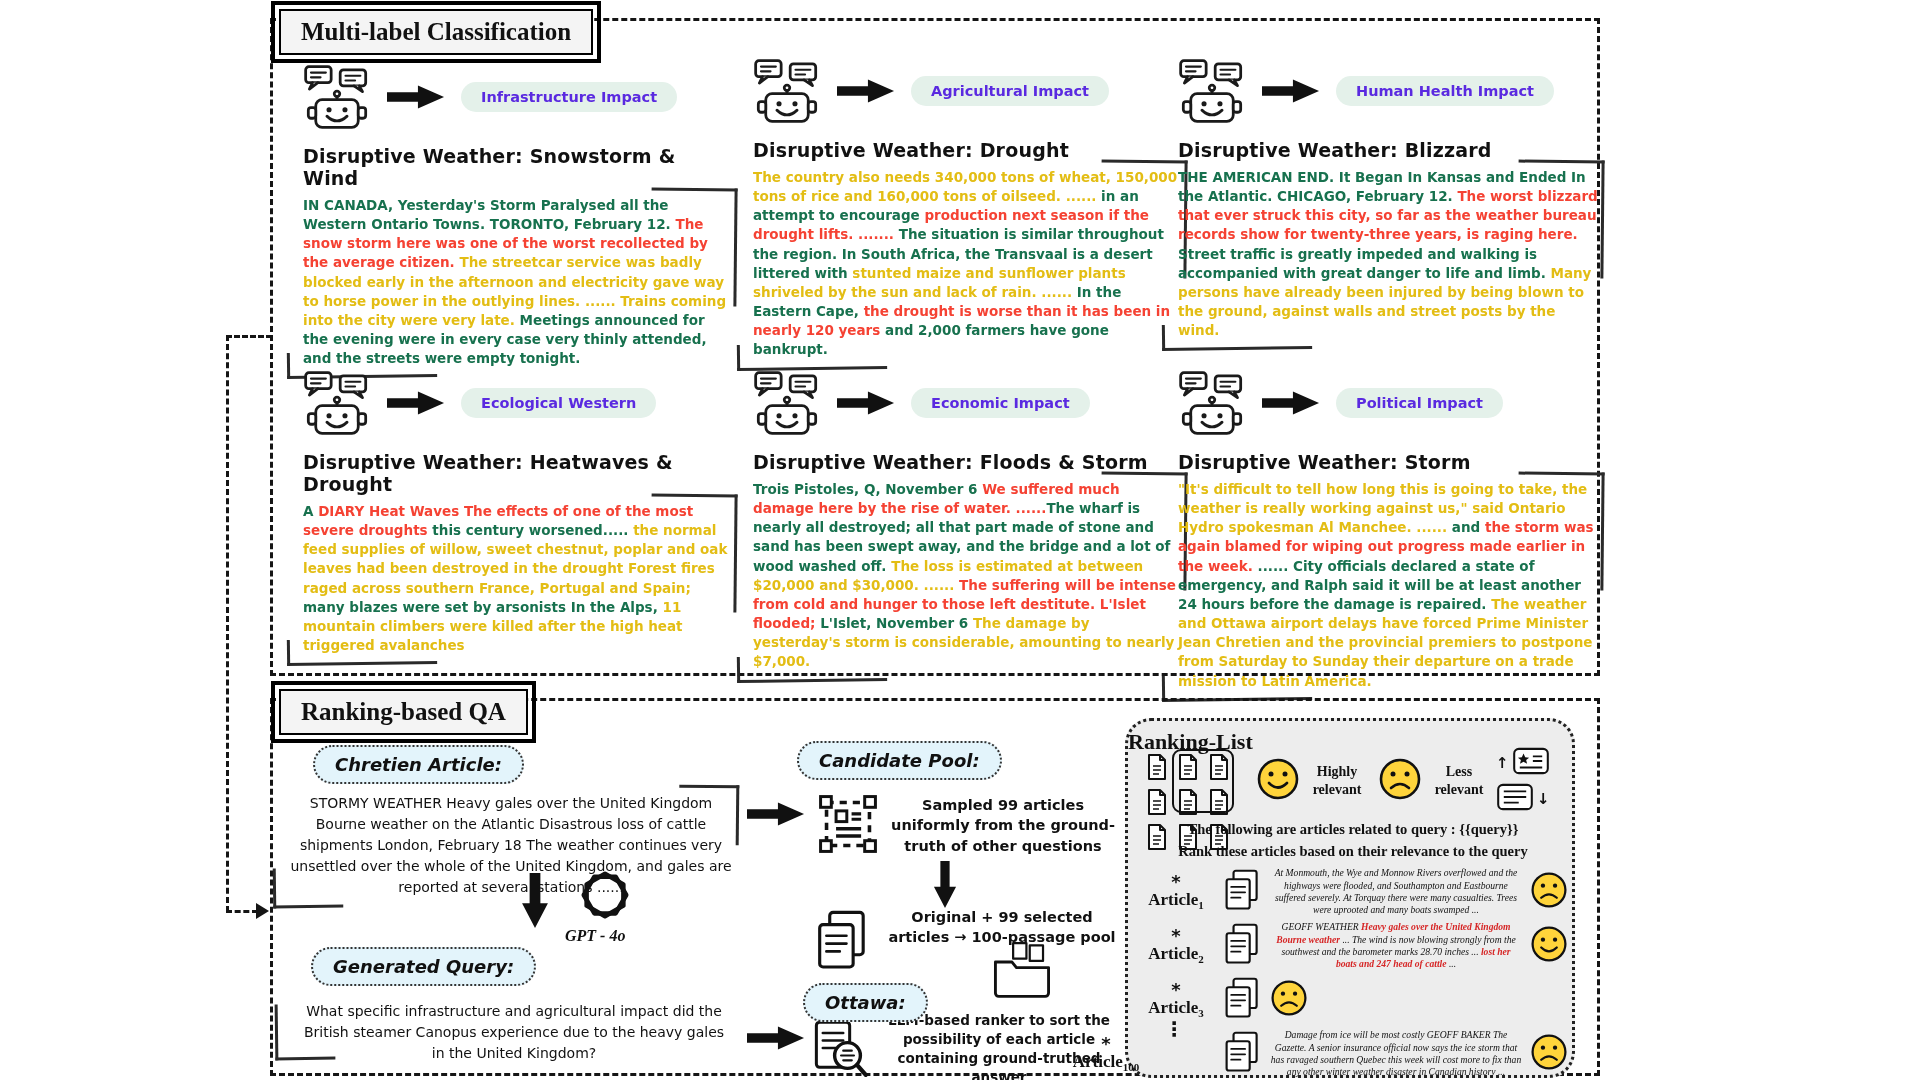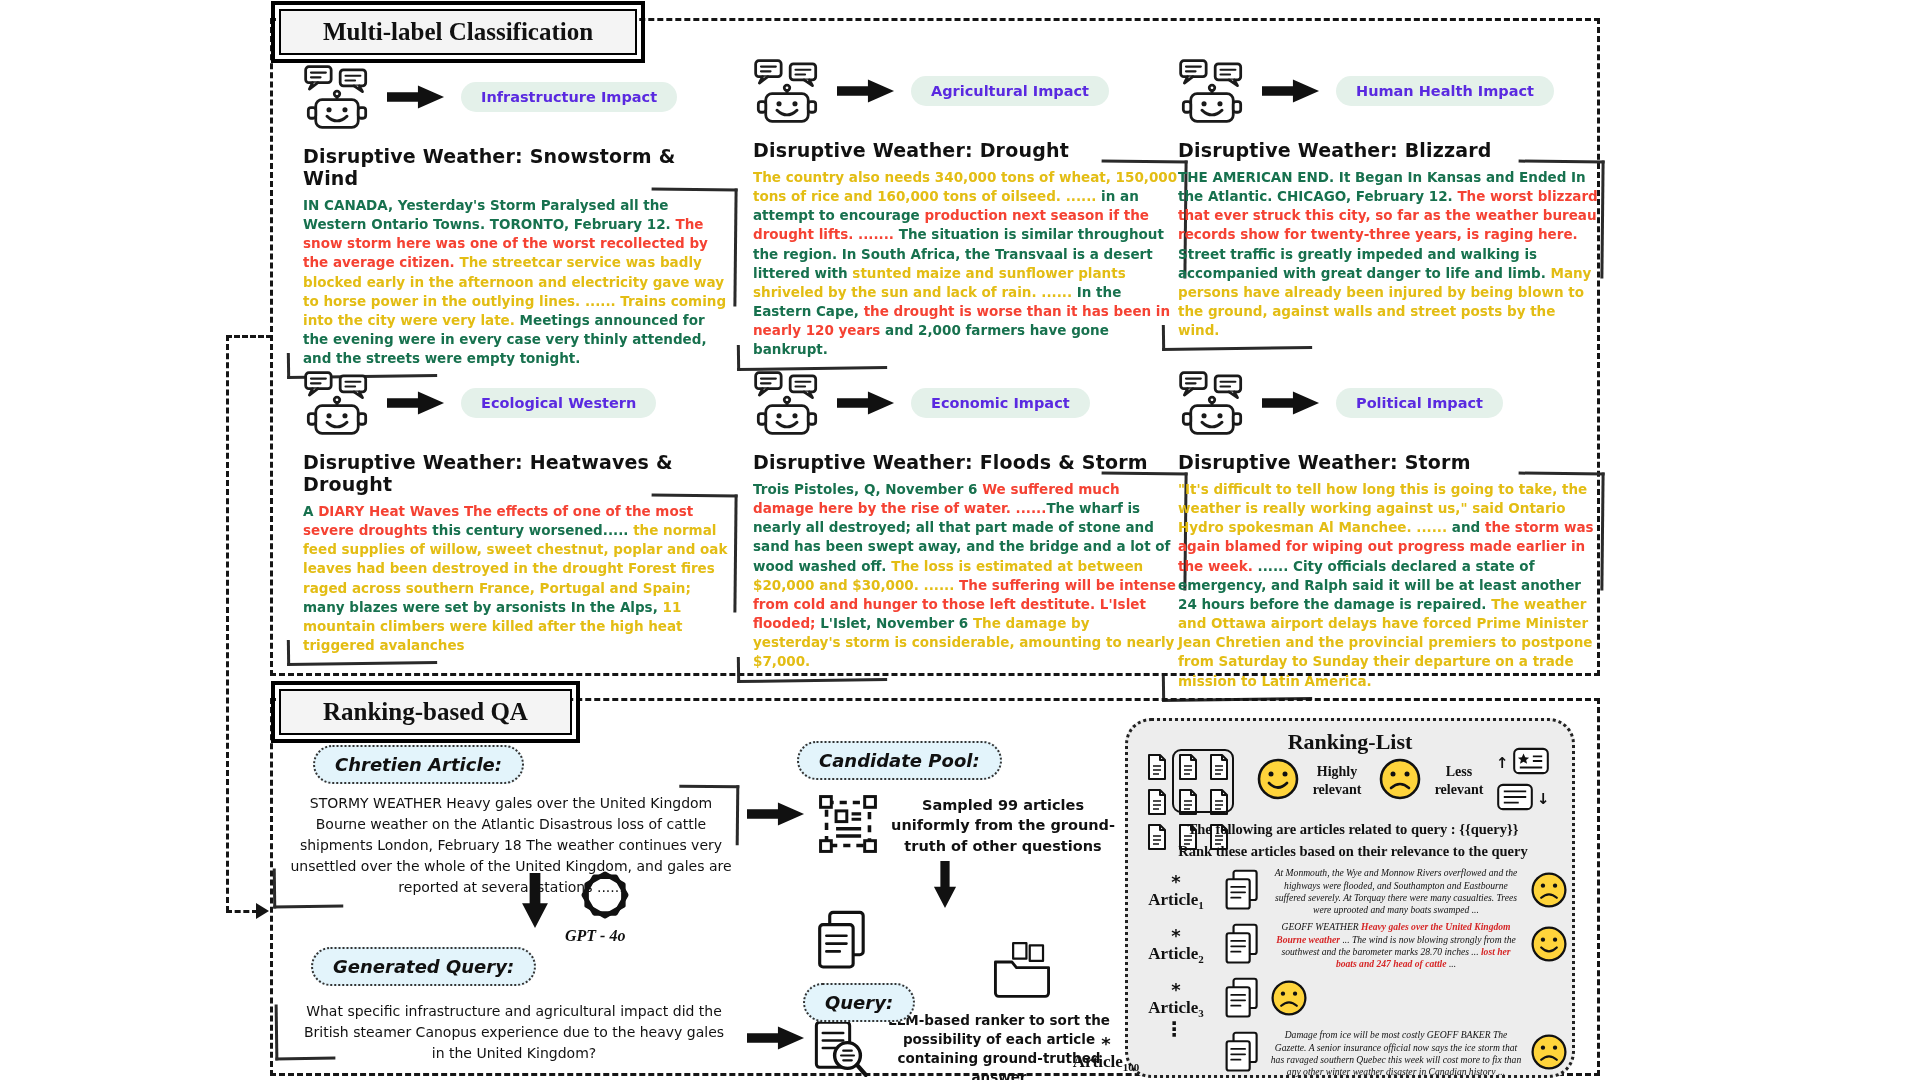--- a/index.html
+++ b/index.html
@@ -9,21 +9,21 @@
   }
   *{box-sizing:border-box;margin:0;padding:0}
   body{background:#fff;font-family:"DejaVu Sans",sans-serif;color:var(--ink)}
   .canvas{position:relative;width:1920px;height:1080px;background:#fff;overflow:hidden}
 
   .dash-box{position:absolute;border:3px dashed #151515}
   .top-box{left:270px;top:18px;width:1330px;height:658px}
   .bottom-box{left:270px;top:698px;width:1330px;height:378px}
 
   .section-title{position:absolute;background:#f4f4f4;border:2px solid #000;outline:4px solid #000;outline-offset:4px;
-    font-family:"Liberation Serif",serif;font-weight:700;font-size:25px;padding:7px 42px;z-index:5;white-space:nowrap}
+    font-family:"Liberation Serif",serif;font-weight:700;font-size:25px;padding:7px 20px;z-index:5;white-space:nowrap}
 
   
   .panel{position:absolute}
   .robot-row{display:flex;align-items:center;gap:16px;height:72px}
   .robot svg{width:68px;height:66px;display:block}
   .arrow-r svg{width:58px;height:26px;display:block}
   .pill{background:var(--pill-bg);border-radius:20px;padding:7px 20px;color:var(--purple);
     font-weight:700;font-size:14.5px;white-space:nowrap}
   .panel-title{font-weight:700;font-size:19px;margin:12px 0 7px 0;letter-spacing:.2px}
   .panel-body{position:relative;font-weight:700;font-size:13.5px;line-height:1.42;text-align:left}
@@ -38,21 +38,21 @@
     padding:7px 20px;font-weight:700;font-style:italic;font-size:18px;white-space:nowrap;z-index:3}
   .qa-text{position:absolute;font-size:14px;line-height:1.5;text-align:center}
   .qa-mid{position:absolute;font-weight:700;font-size:14.5px;line-height:1.4;text-align:center}
   .icon-abs{position:absolute}
   .icon-abs svg{display:block}
   .gpt-label{position:absolute;font-family:"Liberation Serif",serif;font-style:italic;font-weight:700;font-size:16px;text-align:left}
 
   
   .rank-panel{position:absolute;left:1125px;top:718px;width:450px;height:360px;background:var(--panel-bg);
     border:3px dotted #222;border-radius:26px;z-index:2}
-  .rank-title{position:absolute;left:0;top:8px;width:100%;text-align:center;
+  .rank-title{position:absolute;left:0;top:8px;width:100%;
     font-family:"Liberation Serif",serif;font-weight:700;font-size:22px}
   .doc-grid{position:absolute;left:16px;top:32px;display:grid;grid-template-columns:repeat(3,28px);grid-gap:3px}
   .doc-grid svg{width:26px;height:28px}
   .doc-grid-frame{position:absolute;left:44px;top:28px;width:62px;height:64px;border:2.5px solid #111;border-radius:9px}
   .legend-face{position:absolute;width:44px;height:44px}
   .legend-face svg{width:44px;height:44px}
   .legend-label{position:absolute;width:74px;text-align:center;font-family:"Liberation Serif",serif;
     font-weight:700;font-size:14px;line-height:1.25}
   .sort-cards{position:absolute;right:12px;top:26px;width:64px}
   .sort-row{display:flex;align-items:center;gap:3px;margin-bottom:4px;font-weight:700;font-size:15px}
@@ -359,30 +359,31 @@
     </div>
     <div class="icon-abs" style="left:540px;top:208px">
       <span style="display:block;width:58px;height:62px">
   <svg viewBox="0 0 52 56" fill="none" stroke="#111" stroke-width="2.8" stroke-linecap="round">
     <rect x="15" y="3" width="30" height="38" rx="3" fill="#fff"></rect>
     <rect x="6" y="14" width="30" height="38" rx="3" fill="#fff"></rect>
     <path d="M12 24 h18 M12 31 h18 M12 38 h12" stroke-width="2.4"></path>
   </svg>
 </span>
     </div>
+    <div class="qa-mid" style="left:610px;top:206px;width:238px">Original + 99 selected articles → 100-passage pool</div>
     <div class="icon-abs" style="left:718px;top:240px">
       <span style="display:block;width:62px;height:58px">
   <svg viewBox="0 0 56 52" fill="none" stroke="#111" stroke-width="2.6" stroke-linejoin="round">
     <rect x="20" y="2" width="12" height="14" fill="#fff" stroke-width="2"></rect>
     <rect x="35" y="4" width="12" height="14" fill="#fff" stroke-width="2"></rect>
     <path d="M4 19 h15 l4 5 h29 v23 a3 3 0 0 1 -3 3 H7 a3 3 0 0 1 -3 -3 z" fill="#fff"></path>
   </svg>
 </span>
     </div>
-    <div class="oval" style="left:530px;top:282px">Query:</div>
+    <div class="oval" style="left:530px;top:282px">Ottawa:</div>
     <div class="icon-abs" style="left:474px;top:324px">
       <span class="arrow-r" style="display:block;width:58px;height:26px">
   <svg viewBox="0 0 60 26">
             <polygon fill="#111" points="0,8 32,8 32,1 59,13 32,25 32,18 0,18"></polygon>
           </svg>
 </span>
     </div>
     <div class="icon-abs" style="left:538px;top:318px">
       <span style="display:block;width:58px;height:60px">
   <svg viewBox="0 0 54 56" fill="none" stroke="#111" stroke-linecap="round">

